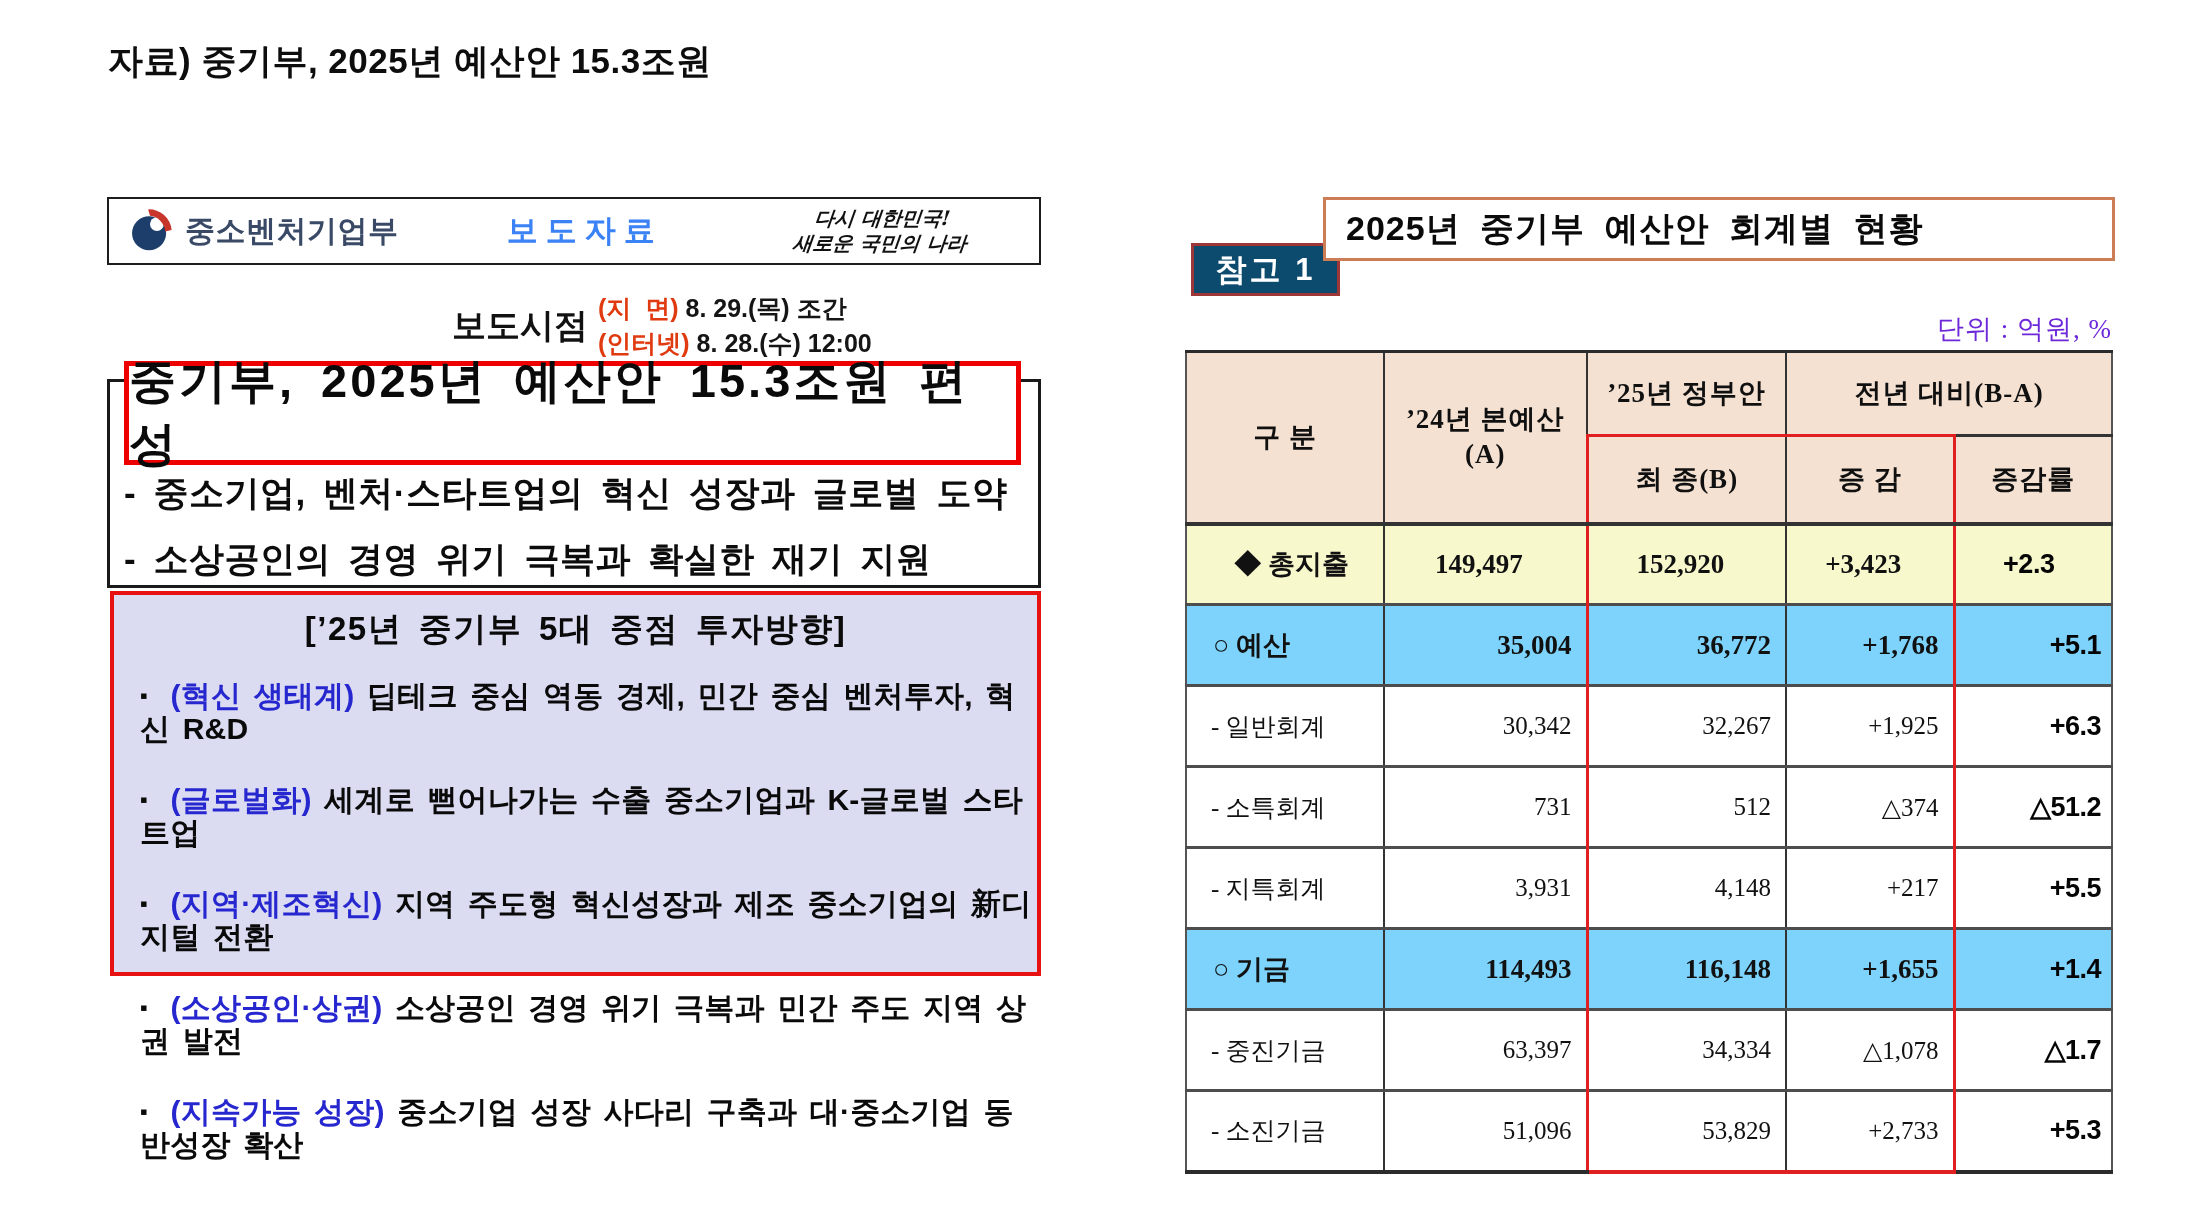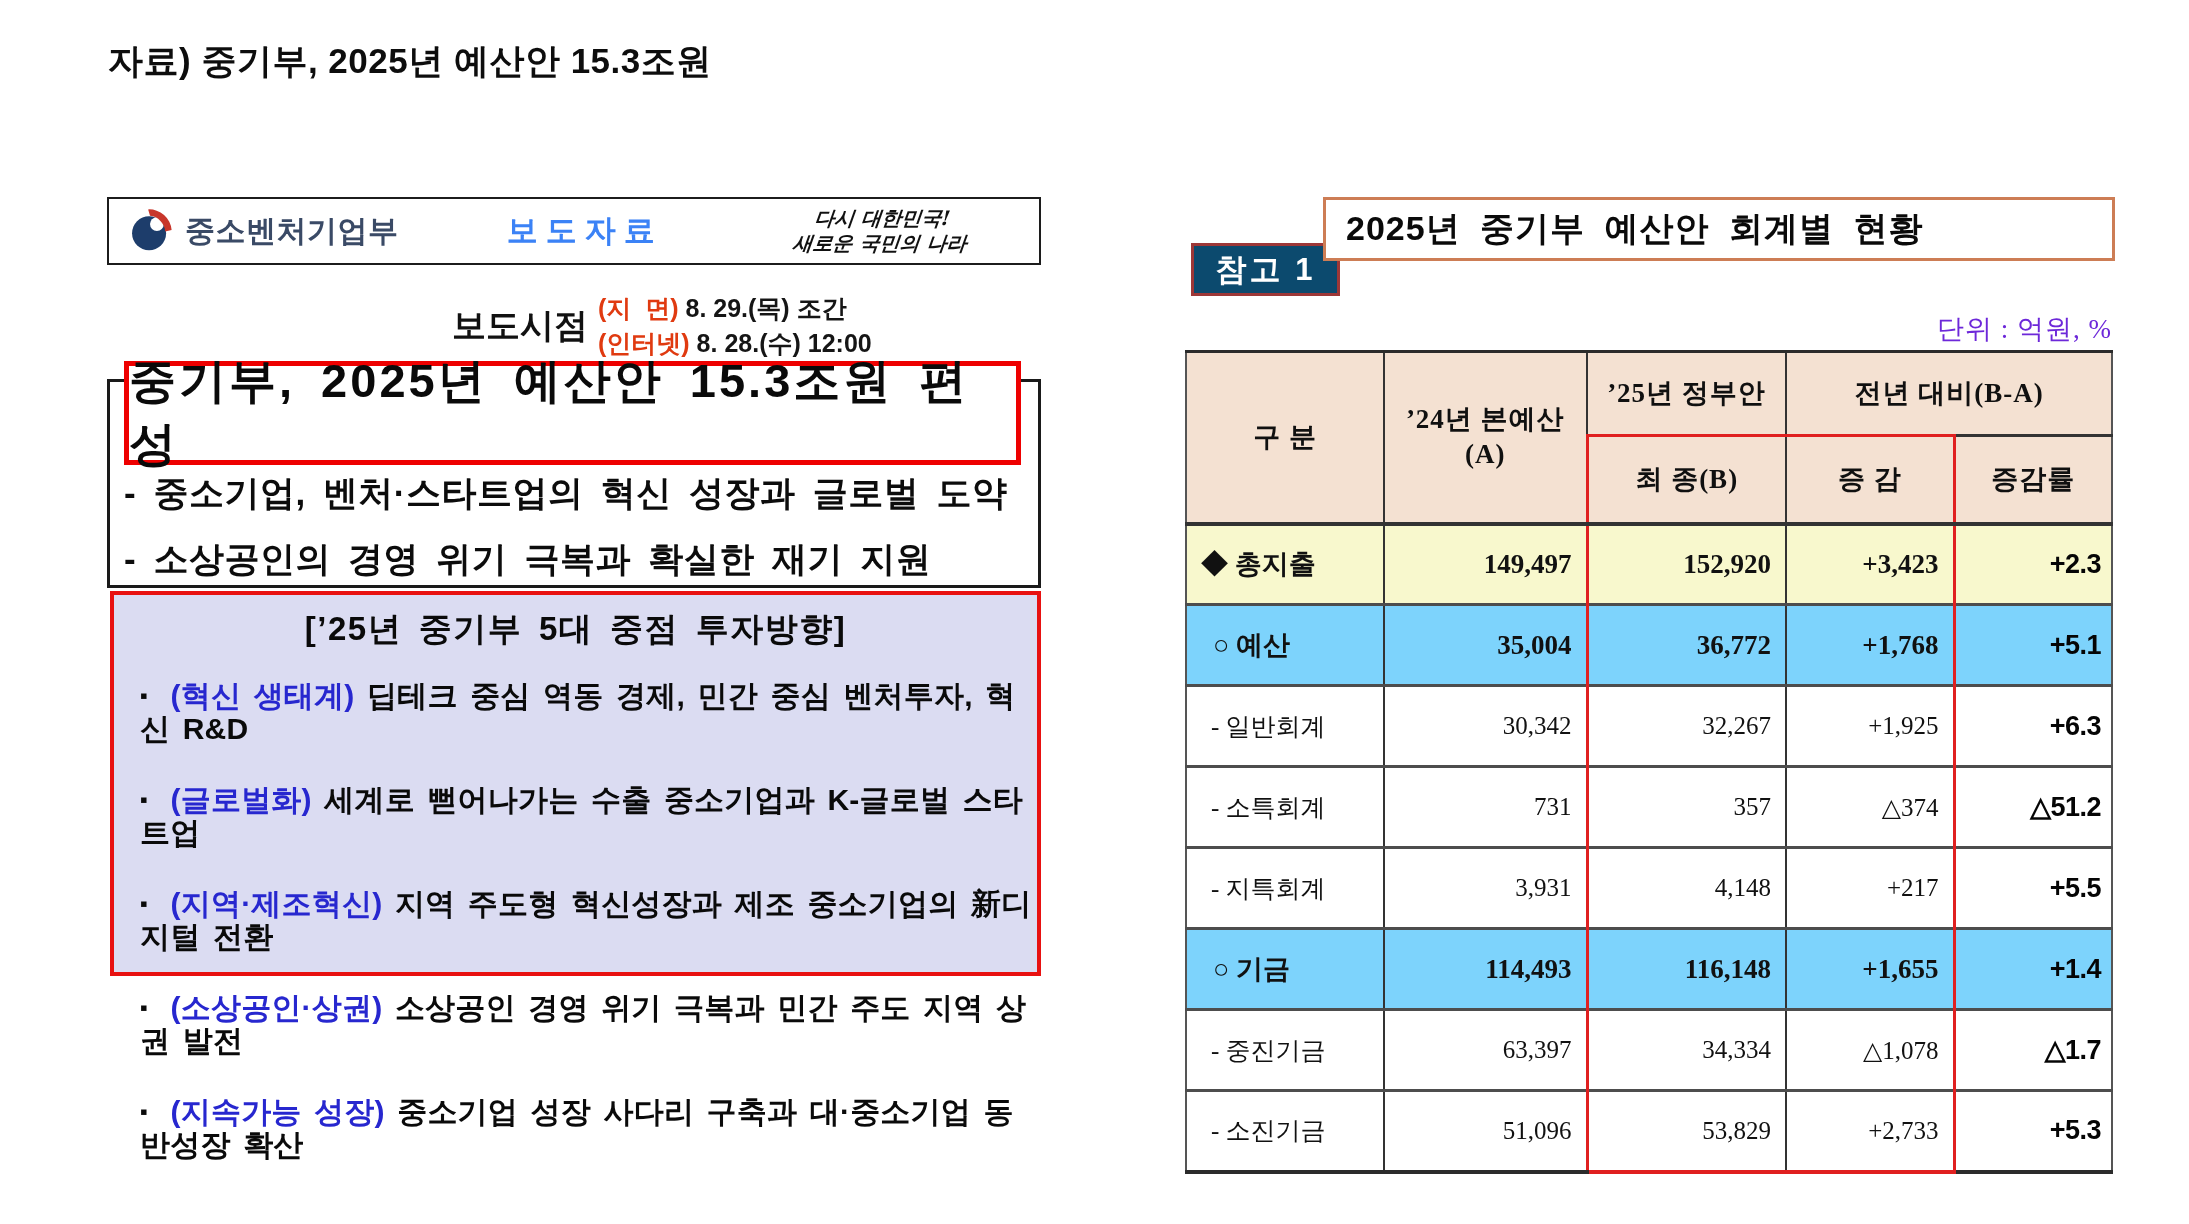--- a/index.html
+++ b/index.html
@@ -82,21 +82,21 @@
   tr.dr.last td{border-bottom:4px solid #2b2b2b;}
   tr.dr.last td.n3,tr.dr.last td.n4{border-bottom:4px solid #e02020;}
   td.lab{border-left:2px solid #555;text-align:left;font-size:26px;color:#111;}
   td.n2{border-left:2px solid #333;}
   td.n3{border-left:3px solid #e02020;}
   td.n4{border-left:2px solid #333;}
   td.n5{border-left:3px solid #e02020;border-right:2px solid #555;}
   td.num{text-align:right;padding-right:14px;font-size:26px;color:#111;}
   td.rate{text-align:right;padding-right:10px;font-family:"Liberation Sans",sans-serif;
     font-weight:700;font-size:27px;color:#050505;letter-spacing:-.5px;margin-left:28px;}
-  tr.bg-total td{background:#f8f8cd;}
+  tr.bg-total td{background:#f8f8cd;text-align:center;}
   tr.bg-sub td{background:#7dd3fc;}
   tr.bold-row td.num, tr.bold-row td.lab{font-weight:700;font-size:27px;}
   tr.dr td.lab{padding-left:14px;}
   tr.bg-sub td.lab{padding-left:26px;}
   tr.detail td.lab{padding-left:24px;font-size:25px;}
   tr.detail td.num{font-size:25px;}
 </style>
 </head>
 <body>
 
@@ -220,21 +220,21 @@
       <tr class="dr detail">
         <td class="lab">- 일반회계</td>
         <td class="num n2">30,342</td>
         <td class="num n3">32,267</td>
         <td class="num n4">+1,925</td>
         <td class="rate n5">+6.3</td>
       </tr>
       <tr class="dr detail">
         <td class="lab">- 소특회계</td>
         <td class="num n2">731</td>
-        <td class="num n3">357</td>
+        <td class="num n3">512</td>
         <td class="num n4">△374</td>
         <td class="rate n5">△51.2</td>
       </tr>
       <tr class="dr detail">
         <td class="lab">- 지특회계</td>
         <td class="num n2">3,931</td>
         <td class="num n3">4,148</td>
         <td class="num n4">+217</td>
         <td class="rate n5">+5.5</td>
       </tr>

